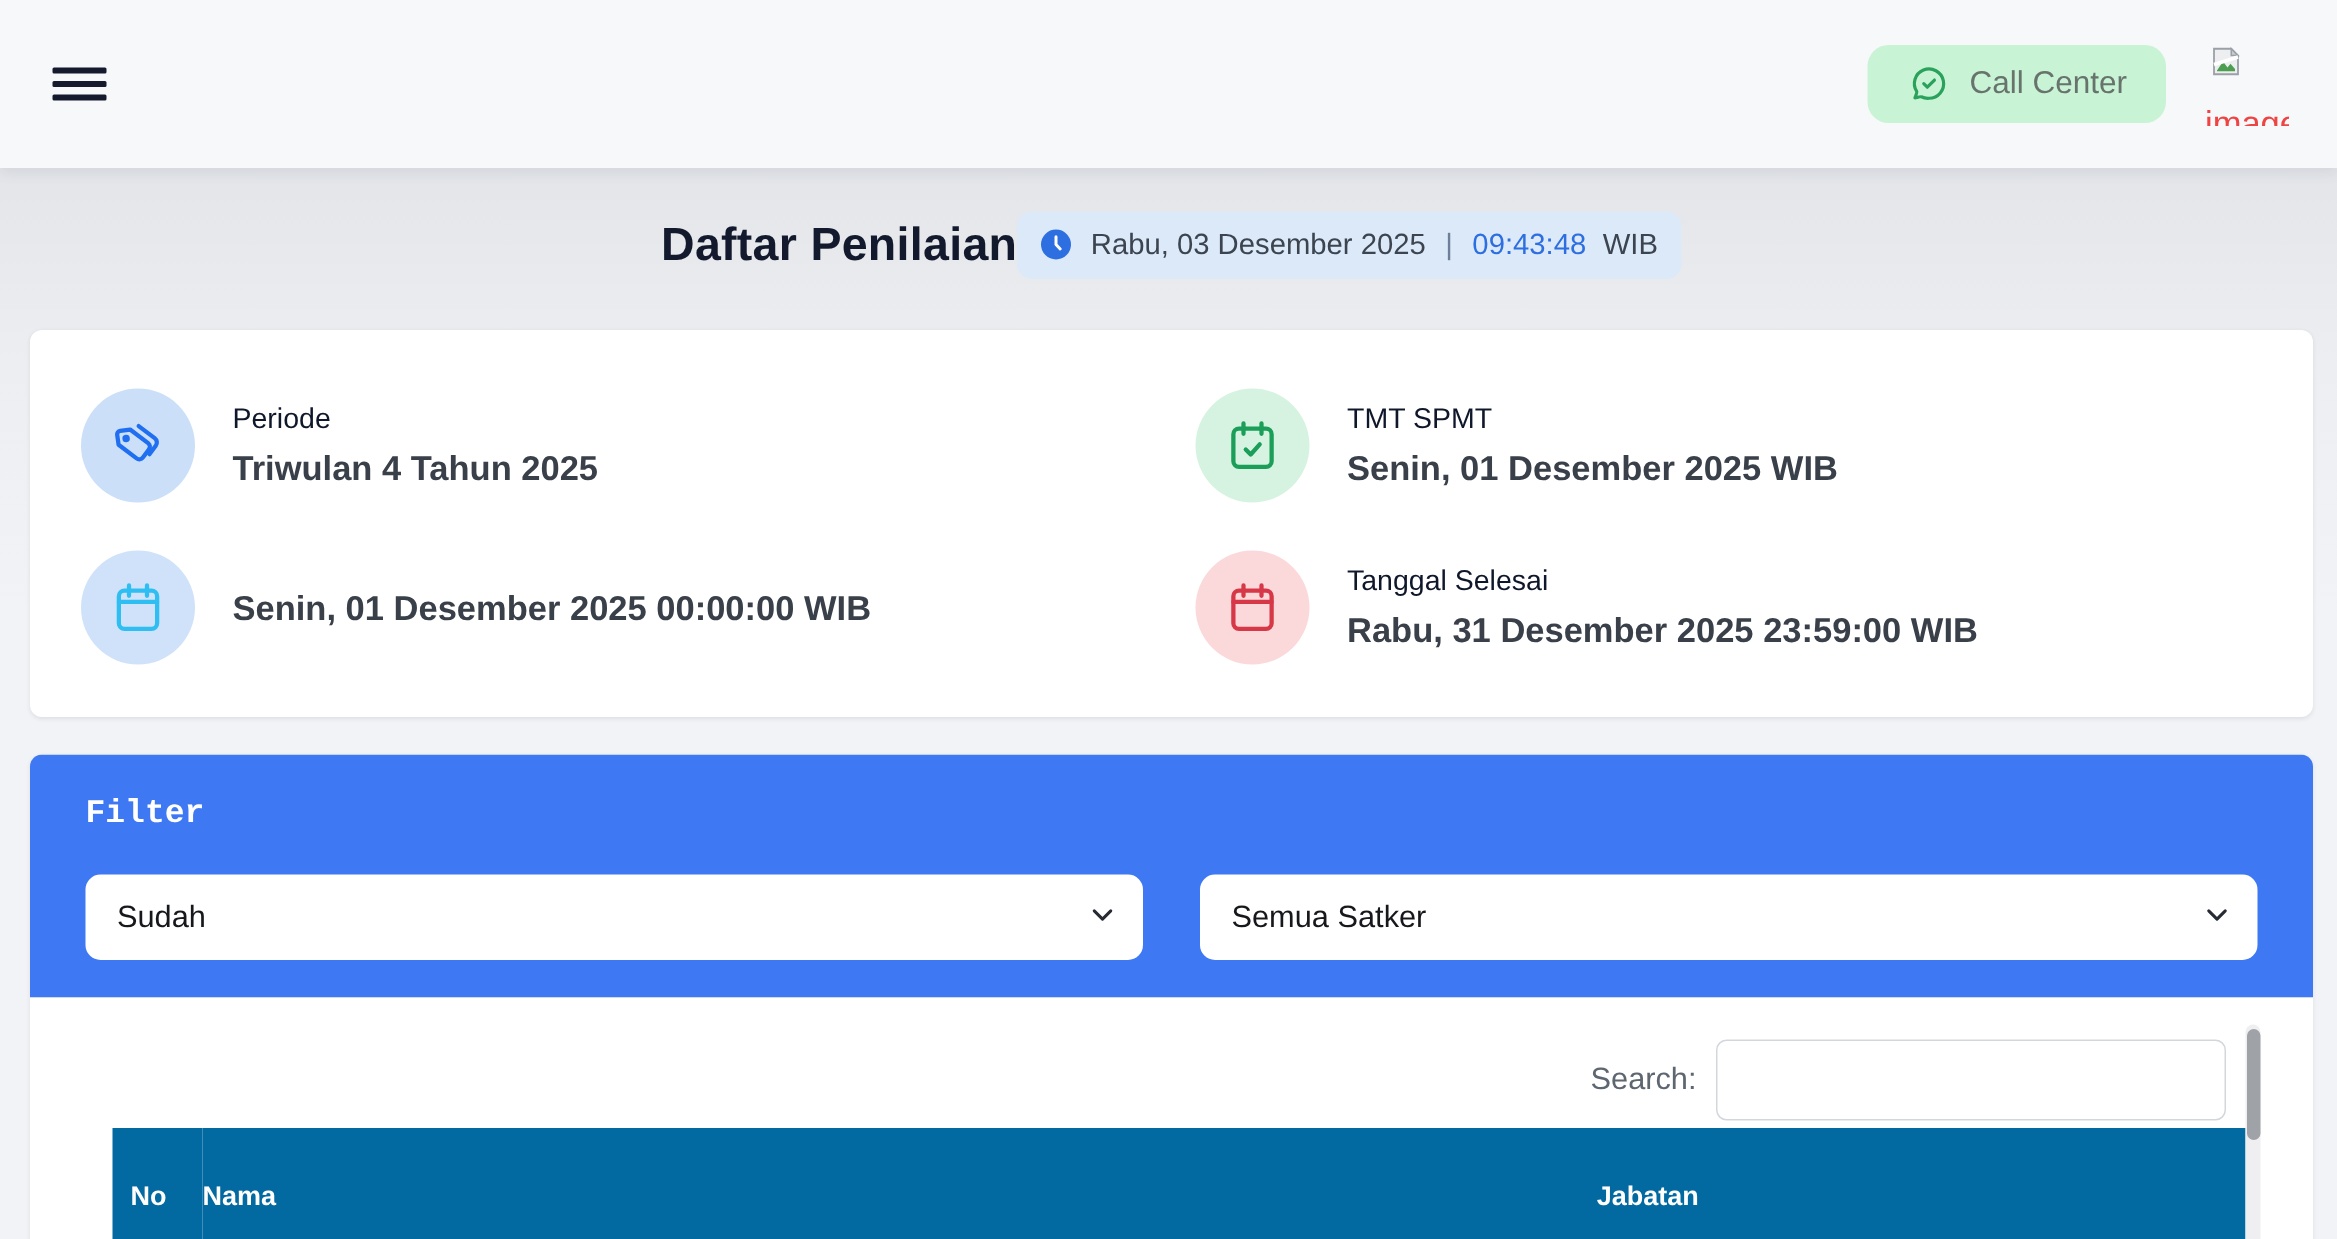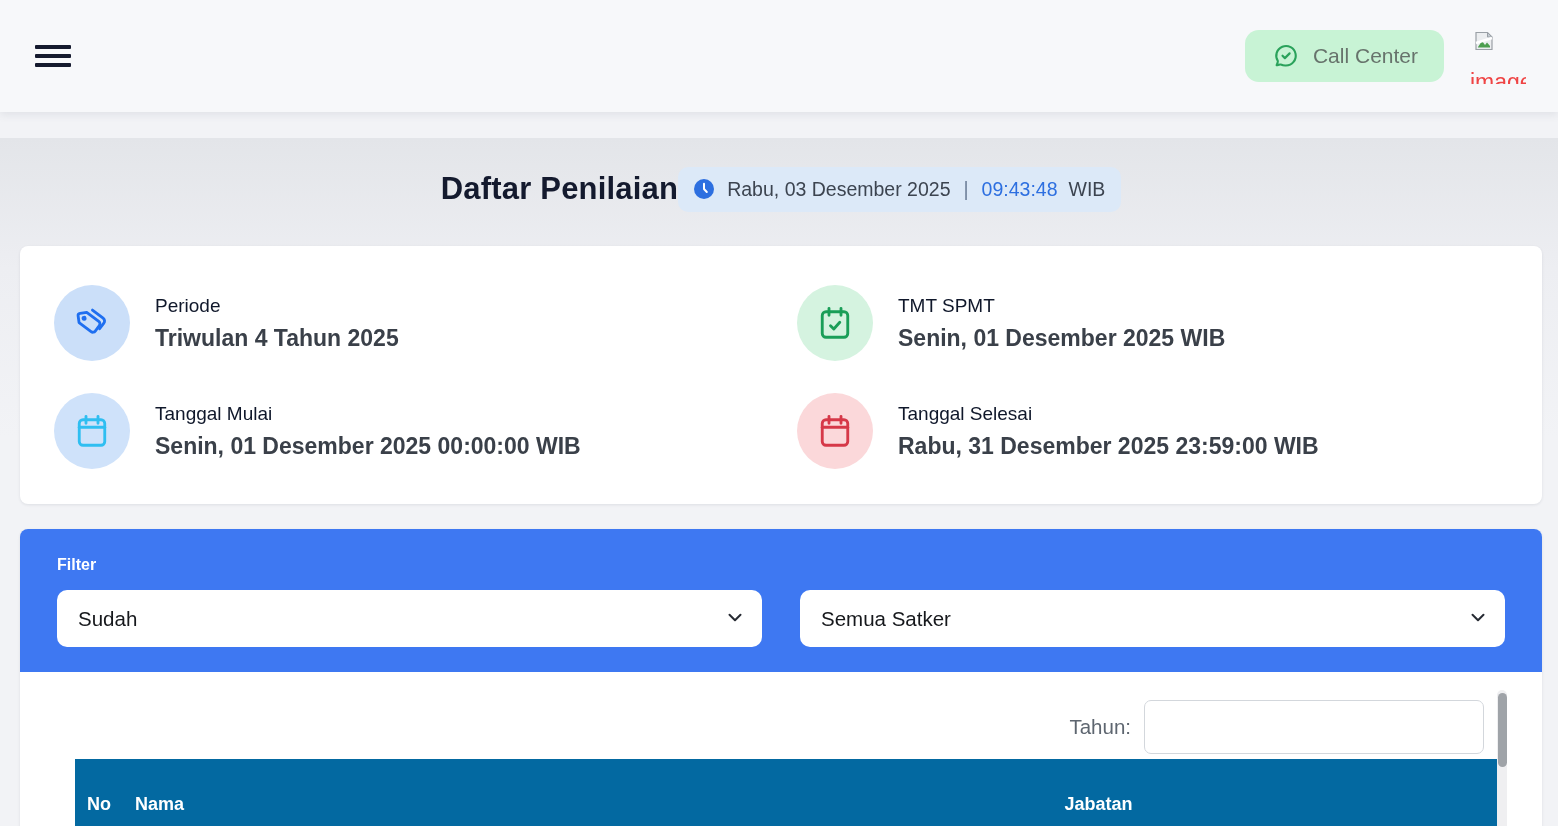--- a/index.html
+++ b/index.html
@@ -1,21 +1,21 @@
 <!DOCTYPE html>
 <html><head>
 <meta charset="utf-8">
 <style>
   * { box-sizing: border-box; margin: 0; padding: 0; }
   html, body { width: 1558px; height: 826px; overflow: hidden; }
   body {
     font-family: "Liberation Sans", sans-serif;
     background: #f2f3f6;
   }
-  .app { width: 1558px; height: 826px; overflow: hidden; display: flex; flex-direction: column; gap: 26px; }
+  .app { width: 1558px; height: 826px; overflow: hidden; display: flex; flex-direction: column; }
 
   
   .topbar {
     height: 112px; flex: 0 0 112px;
     background: #f7f8fa;
     display: flex; align-items: center; justify-content: space-between;
     padding: 0 32px 0 35px;
     box-shadow: 0 3px 8px rgba(80,90,110,0.10);
     position: relative; z-index: 5;
   }
@@ -71,21 +71,21 @@
   .info-text .value { font-size: 23px; font-weight: bold; color: #3a4049; }
 
   
   .filter-card {
     margin-top: 25px; height: 329px;
     border-radius: 8px 8px 0 0; overflow: hidden;
     display: flex; flex-direction: column;
     box-shadow: 0 1px 3px rgba(40,50,70,0.10);
   }
   .filter-head { background: #3e78f2; padding: 27px 37px 25px; flex: 0 0 auto; }
-  .filter-label { color: #ffffff; font-weight: bold; font-size: 16px; margin-bottom: 16px; }
+  .filter-label { color: #ffffff; font-weight: bold; font-size: 22px; margin-bottom: 28px; font-family: Liberation Mono, monospace; }
   .selects { display: flex; gap: 38px; }
   .select-wrap { position: relative; flex: 1; height: 57px; }
   .select-wrap select {
     width: 100%; height: 100%;
     border: none; border-radius: 10px; background: #ffffff;
     font-family: "Liberation Sans", sans-serif;
     font-size: 20.5px; color: #16181c;
     padding: 0 48px 0 21px;
     appearance: none; -webkit-appearance: none;
     cursor: pointer;
@@ -205,21 +205,20 @@
 
       <div class="info-item">
         <div class="info-icon cyan">
           <svg width="36" height="36" viewBox="0 0 24 24" fill="none" stroke="#2fbef1" stroke-width="1.9" stroke-linecap="round" stroke-linejoin="round">
             <rect x="3.5" y="4.5" width="17" height="17" rx="2.5"></rect>
             <path d="M8 2.2v4.6M16 2.2v4.6"></path>
             <path d="M3.5 9.5h17"></path>
           </svg>
         </div>
         <div class="info-text">
-          <div class="label">Tanggal Mulai</div>
           <div class="value">Senin, 01 Desember 2025 00:00:00 WIB</div>
         </div>
       </div>
 
       <div class="info-item">
         <div class="info-icon red">
           <svg width="36" height="36" viewBox="0 0 24 24" fill="none" stroke="#d63848" stroke-width="1.9" stroke-linecap="round" stroke-linejoin="round">
             <rect x="3.5" y="4.5" width="17" height="17" rx="2.5"></rect>
             <path d="M8 2.2v4.6M16 2.2v4.6"></path>
             <path d="M3.5 9.5h17"></path>
@@ -256,21 +255,21 @@
               <svg width="22" height="22" viewBox="0 0 24 24" fill="none" stroke="#272b33" stroke-width="2.2" stroke-linecap="round" stroke-linejoin="round">
                 <path d="m6 9.5 6 6 6-6"></path>
               </svg>
             </span>
           </div>
         </div>
       </div>
 
       <div class="card-body">
         <div class="search-row">
-          <label for="tbl-search">Tahun:</label>
+          <label for="tbl-search">Search:</label>
           <input id="tbl-search" type="text" value="" style="">
         </div>
 
         <table class="penilaian">
           <thead>
             <tr>
               <th class="col-no">No</th>
               <th class="col-nama">Nama</th>
               <th class="col-jabatan">Jabatan</th>
             </tr>

